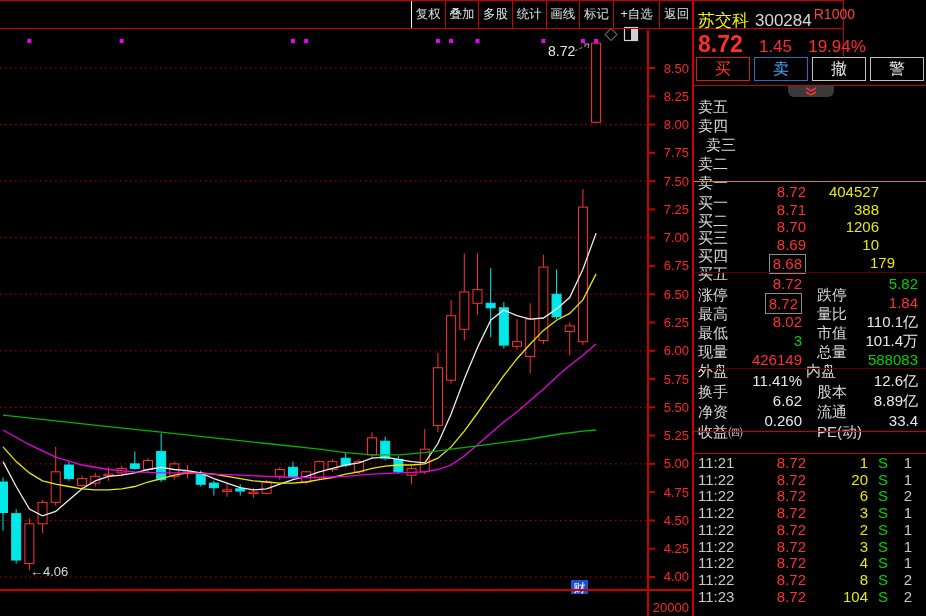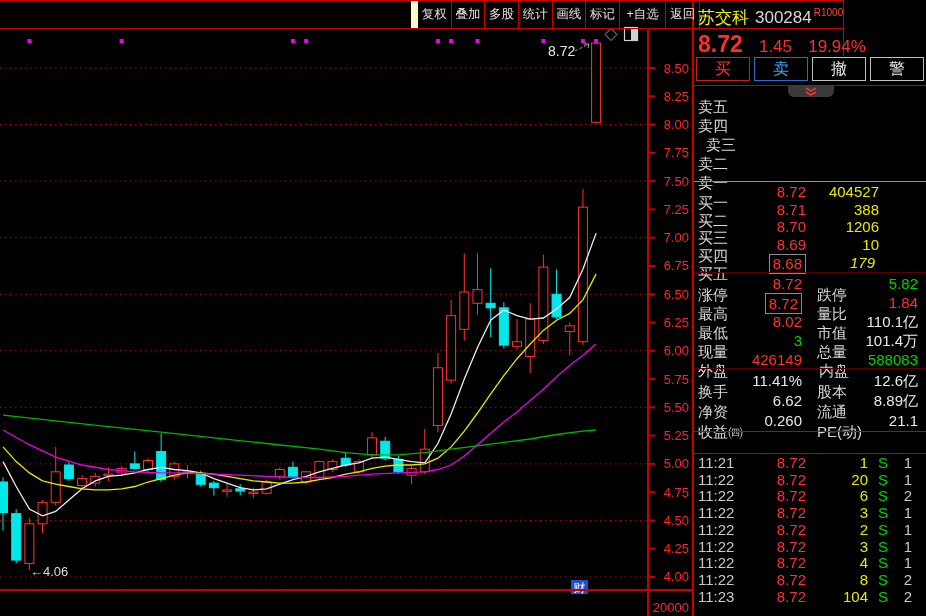--- a/index.html
+++ b/index.html
@@ -2,30 +2,30 @@
 <html><head>
 <meta charset="utf-8">
 <style>
   html,body{margin:0;padding:0;background:#000;}
   #app{position:relative;width:926px;height:616px;background:#000;overflow:hidden;
        font-family:"Liberation Sans",sans-serif;}
   .hline{position:absolute;height:1px;background:#c80000;}
   .vline{position:absolute;width:1px;background:#c80000;}
   
   #toolbar{position:absolute;left:411px;top:1px;width:282px;height:27px;display:flex;
-           border-left:7px solid #fef9c3;}
+           border-left:1px solid #fef9c3;}
   .tb-btn{flex:1;display:flex;align-items:center;justify-content:center;color:#e2e2e2;
           font-size:12.5px;border-right:1px solid #c80000;white-space:nowrap;cursor:default;}
   .tb-btn.wide{flex:1.4;}
   
   #right-panel{position:absolute;left:694px;top:0;width:232px;height:616px;font-size:15px;}
   #stock-line{position:absolute;left:4px;top:6px;white-space:nowrap;}
   #stock-name{color:#f2f20a;font-size:17px;}
   #stock-code{color:#d8d8d8;font-size:17px;margin-left:6px;}
-  #stock-flag{color:#ff4040;font-size:10px;vertical-align:7px;margin-left:2px;}
+  #stock-flag{color:#ff4040;font-size:14px;vertical-align:7px;margin-left:2px;}
   #price-line{position:absolute;left:4px;top:31px;white-space:nowrap;color:#ff2d2d;}
   #last-price{font-size:23px;font-weight:bold;}
   #chg,#chg-pct{font-size:17px;margin-left:12px;}
   #sector-box{position:absolute;left:163px;top:4px;width:62px;height:49px;background:#383838;
               text-align:center;cursor:default;}
   #sector-name{color:#efefef;font-size:15px;margin-top:4px;}
   #sector-pct{color:#ff3030;font-size:14px;margin-top:4px;}
   #action-row{position:absolute;left:2px;top:57px;width:228px;display:flex;gap:4px;}
   .act-btn{flex:1;height:22px;display:flex;align-items:center;justify-content:center;
            font-size:16px;background:#000;cursor:default;}
@@ -292,21 +292,21 @@
           <span class="cell v-vol" style="right:47px;">1206</span>
         </div>
         <div class="q-row" style="top:236.1px;height:17.7px;line-height:17.7px;">
           <span class="cell lab" style="left:4px;">买四</span>
           <span class="cell v-up" style="right:120px;">8.69</span>
           <span class="cell v-vol" style="right:47px;margin-left:10px;">10</span>
         </div>
         <div class="q-row" style="top:253.8px;height:17.7px;line-height:17.7px;">
           <span class="cell lab" style="left:4px;">买五</span>
           <span class="cell v-up boxed" style="right:120px;">8.68</span>
-          <span class="cell v-vol" style="right:51px;font-style:italic;">179</span>
+          <span class="cell v-vol" style="right:31px;">179</span>
         </div>
       </div>
     <div class="hline" style="left:0;top:272px;width:232px;background:#5a0000;"></div>
     <div id="stats-block">
         <div class="s-row" style="top:274px;height:19px;line-height:19px;">
           <span class="cell lab" style="left:4px;">涨停</span>
           <span class="cell v-up" style="right:124px;">8.72</span>
           <span class="cell lab" style="left:123px;">跌停</span>
           <span class="cell v-down" style="right:8px;">5.82</span>
         </div>
@@ -324,21 +324,21 @@
         </div>
         <div class="s-row" style="top:331px;height:19px;line-height:19px;">
           <span class="cell lab" style="left:4px;">现量</span>
           <span class="cell v-down" style="right:124px;">3</span>
           <span class="cell lab" style="left:123px;">总量</span>
           <span class="cell v-white" style="right:8px;">101.4万</span>
         </div>
         <div class="s-row" style="top:350px;height:19px;line-height:19px;">
           <span class="cell lab" style="left:4px;">外盘</span>
           <span class="cell v-up" style="right:124px;">426149</span>
-          <span class="cell lab" style="left:125px;text-align:center;">内盘</span>
+          <span class="cell lab" style="left:112px;text-align:center;">内盘</span>
           <span class="cell v-down" style="right:8px;">588083</span>
         </div>
       </div>
     <div class="hline" style="left:0;top:368px;width:232px;background:#5a0000;"></div>
     <div id="fin-block">
         <div class="s-row" style="top:371px;height:20px;line-height:20px;">
           <span class="cell lab" style="left:4px;">换手</span>
           <span class="cell v-white" style="right:124px;">11.41%</span>
           <span class="cell lab" style="left:123px;">股本</span>
           <span class="cell v-white" style="right:8px;">12.6亿</span>
@@ -346,21 +346,21 @@
         <div class="s-row" style="top:391px;height:20px;line-height:20px;">
           <span class="cell lab" style="left:4px;">净资</span>
           <span class="cell v-white" style="right:124px;">6.62</span>
           <span class="cell lab" style="left:123px;">流通</span>
           <span class="cell v-white" style="right:8px;">8.89亿</span>
         </div>
         <div class="s-row" style="top:411px;height:20px;line-height:20px;">
           <span class="cell lab" style="left:4px;">收益㈣</span>
           <span class="cell v-white" style="right:124px;">0.260</span>
           <span class="cell lab" style="left:123px;">PE(动)</span>
-          <span class="cell v-white" style="right:8px;">21.1</span>
+          <span class="cell v-white" style="right:8px;">33.4</span>
         </div>
       </div>
     <div class="hline" style="left:0;top:431px;width:232px;"></div>
     <div class="hline" style="left:0;top:453px;width:232px;"></div>
     <div id="tick-list">
         <div class="t-row" style="top:455px;height:16.7px;line-height:16.7px;">
           <span class="cell v-gray" style="left:4px;">11:21</span>
           <span class="cell v-up" style="right:120px;">8.72</span>
           <span class="cell v-vol" style="right:58px;">1</span>
           <span class="cell v-down" style="left:184px;">S</span>

